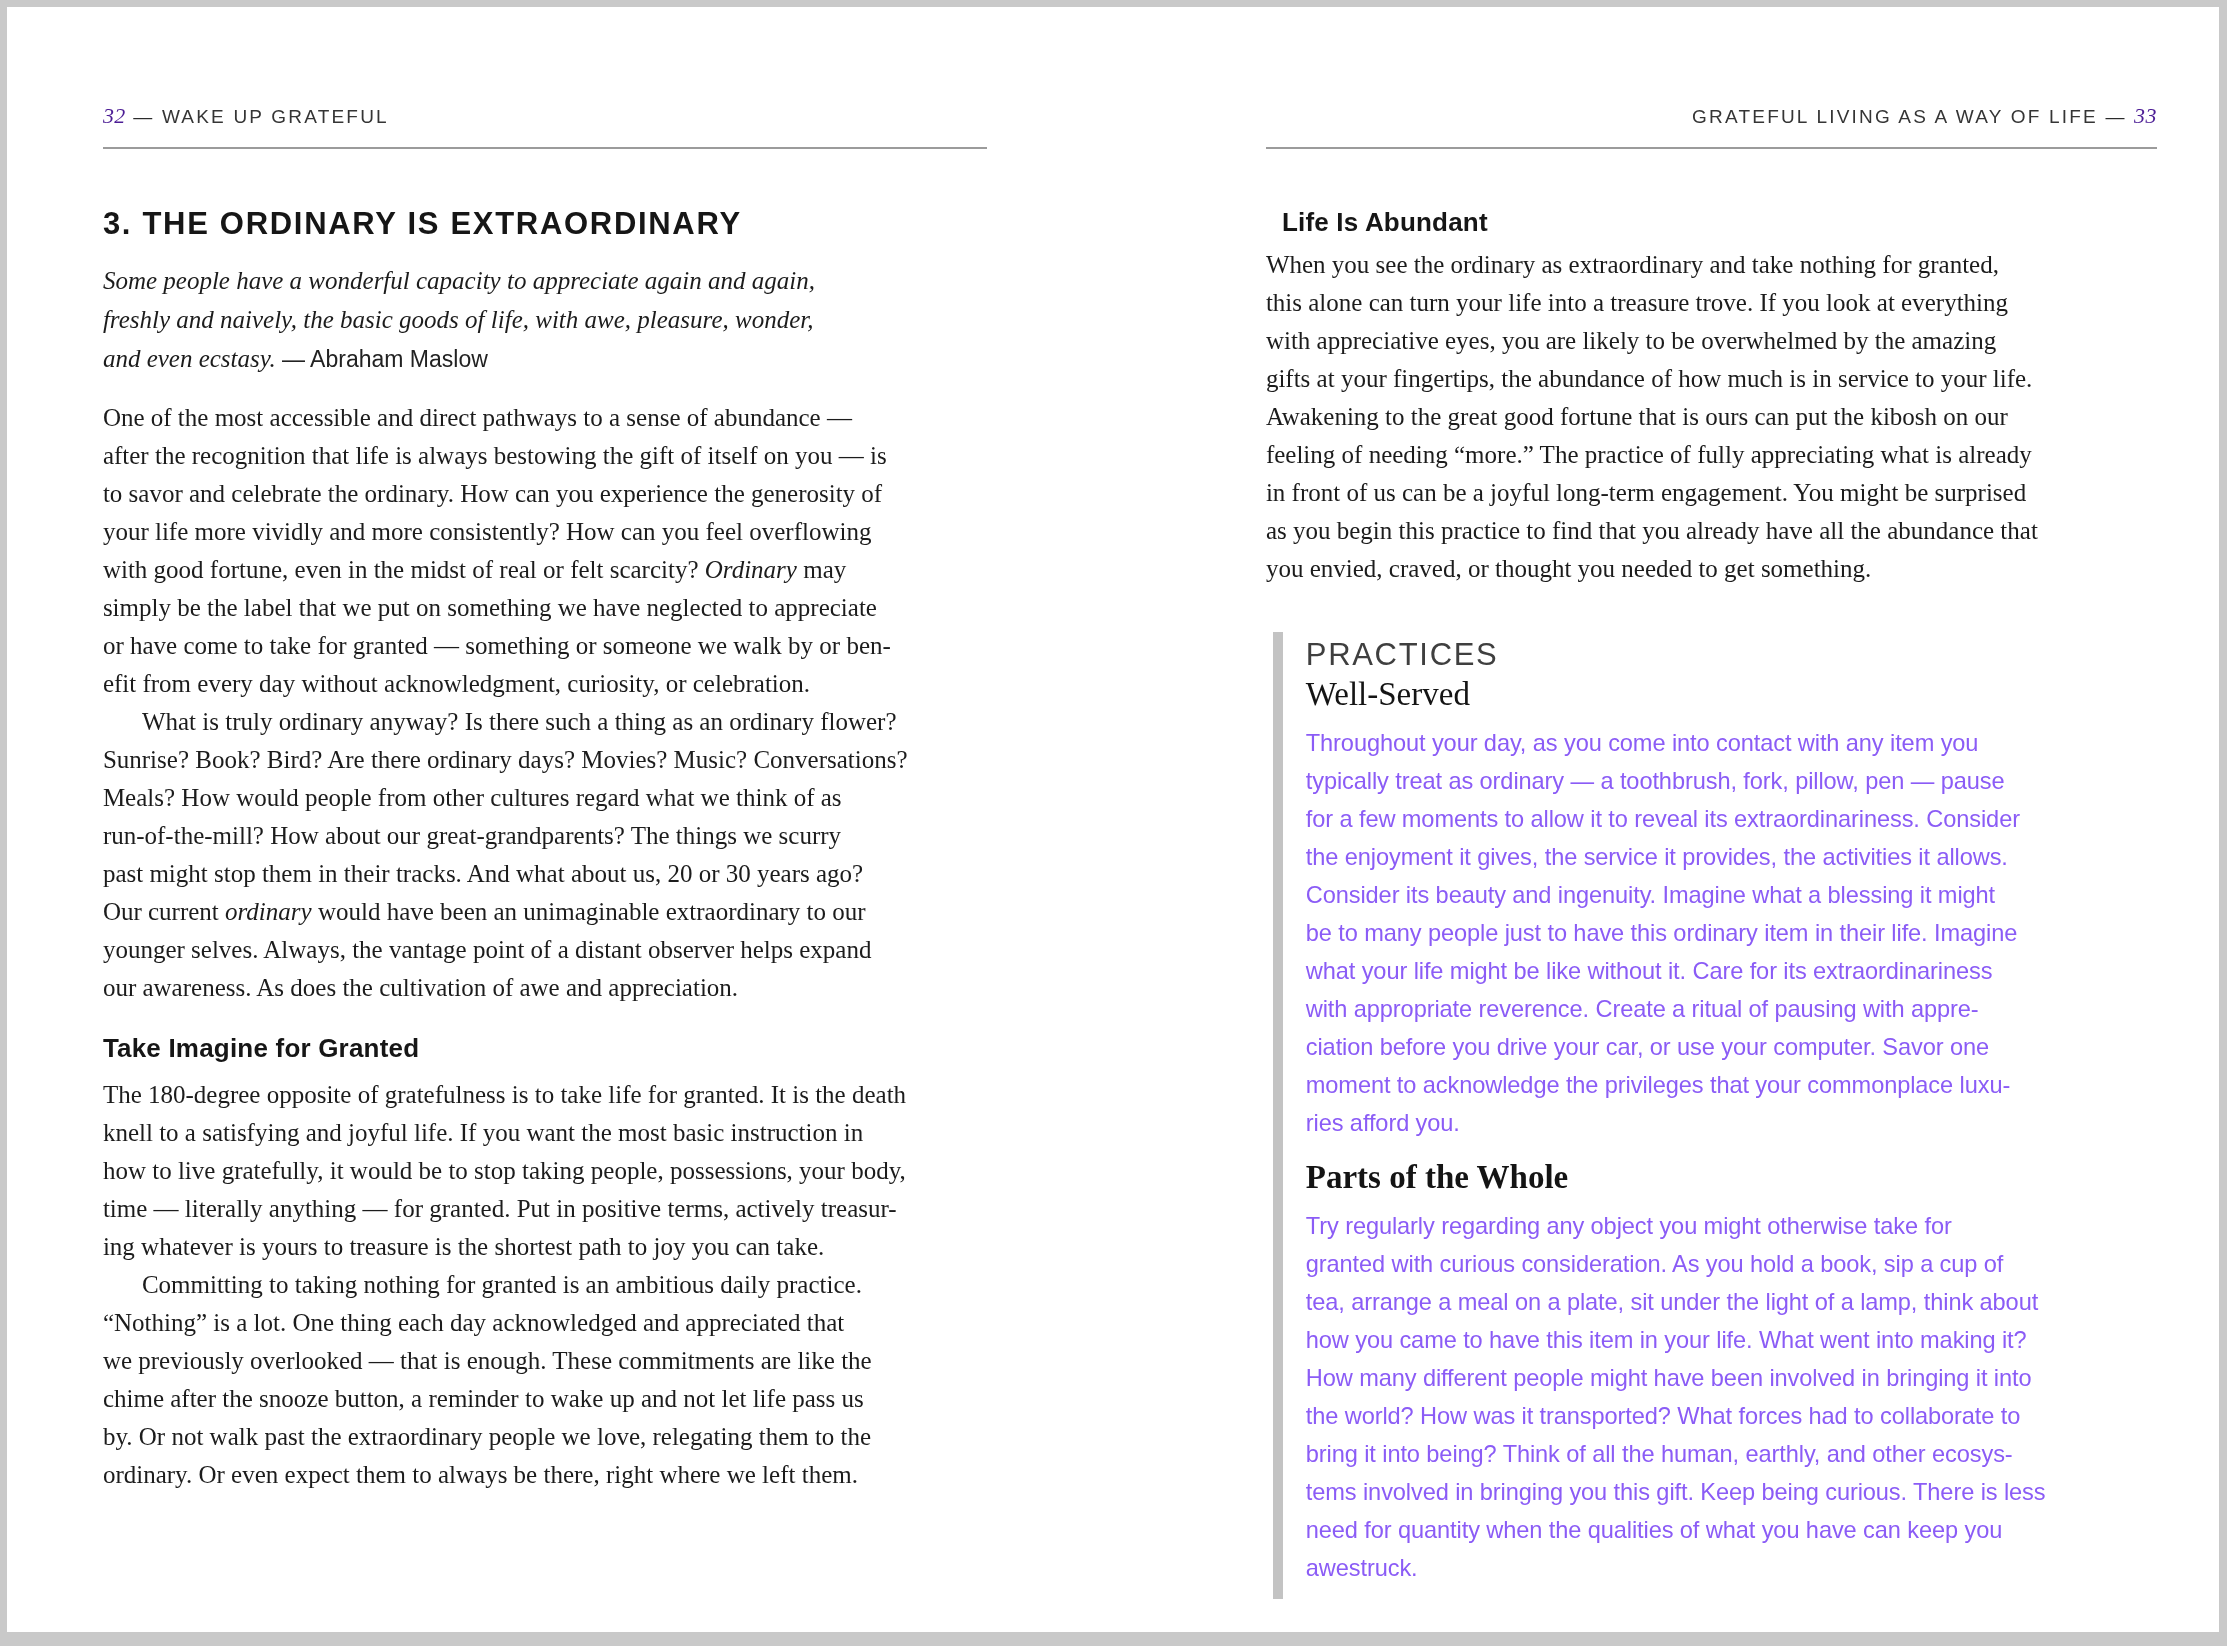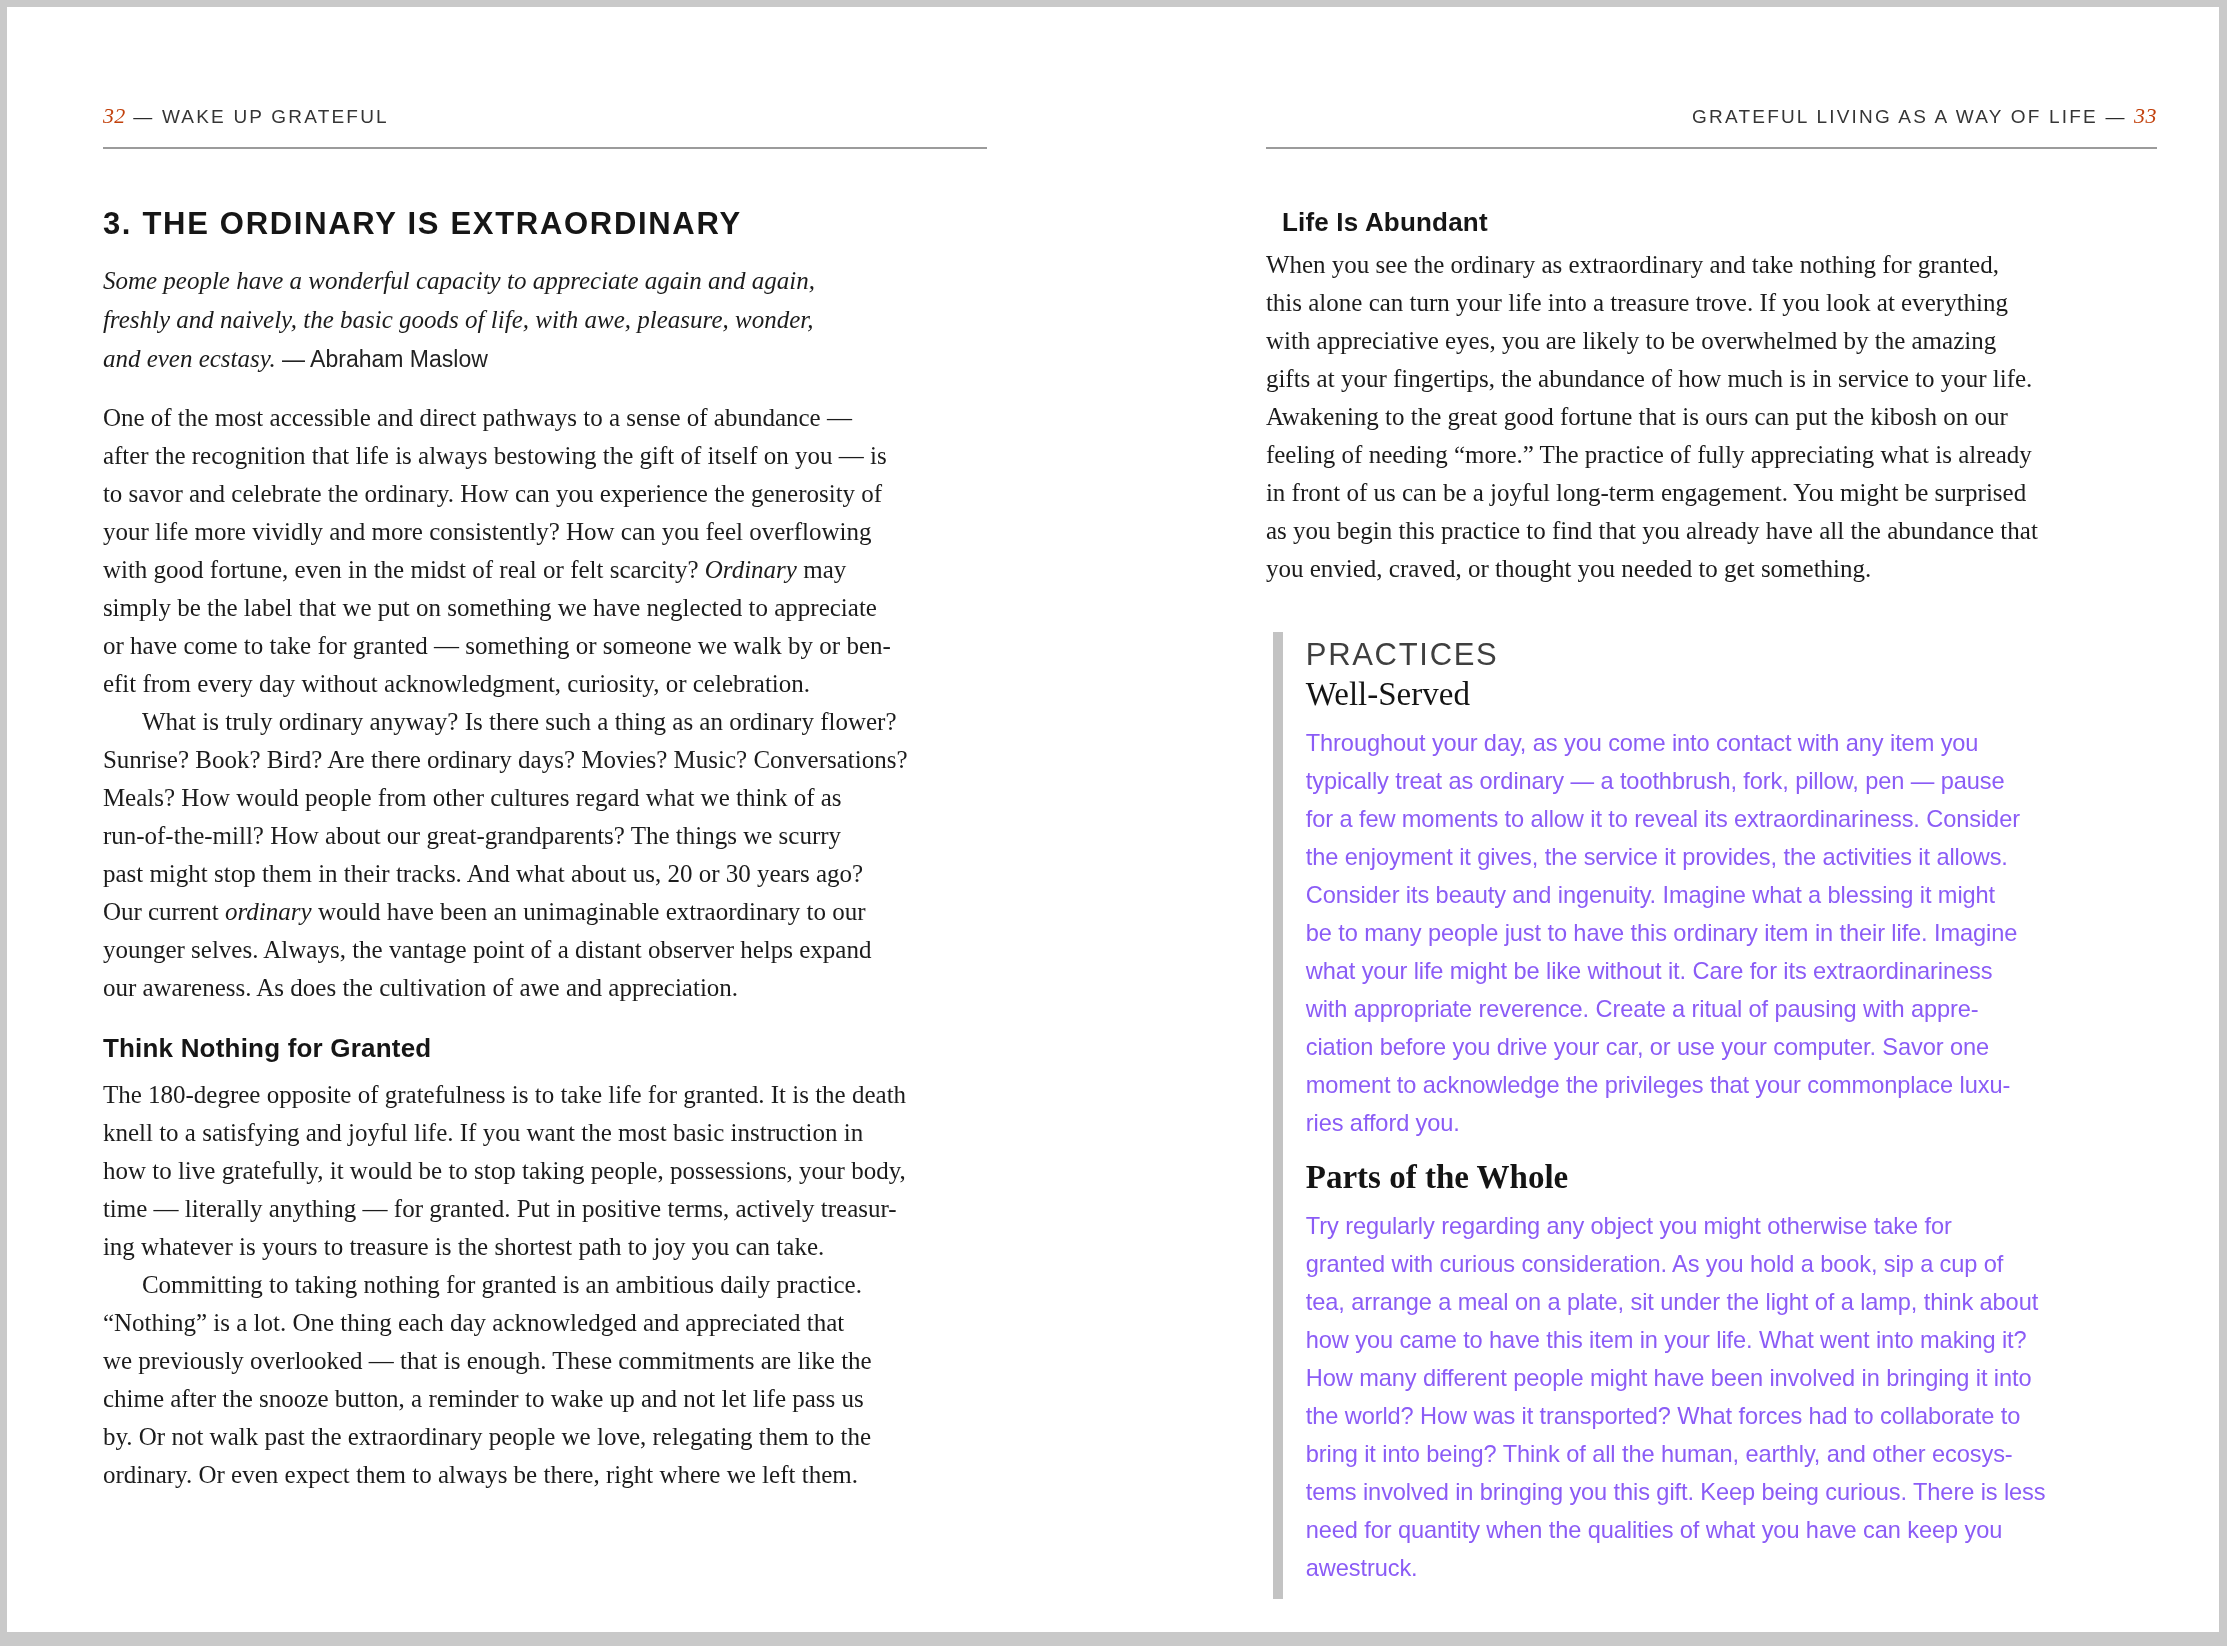--- a/index.html
+++ b/index.html
@@ -23,21 +23,21 @@
 
   
   .page-header {
     position: absolute; top: 96px; left: 0; right: 0;
     font-size: 19px; letter-spacing: 2.2px; color: #353535;
     white-space: nowrap;
   }
   .page-header.right-align { text-align: right; }
   .pagenum {
     font-family: "Liberation Serif", "DejaVu Serif", serif;
-    font-style: italic; font-size: 22px; letter-spacing: 0.4px; color: #c2410c;
+    font-style: italic; font-size: 22px; letter-spacing: 0.4px; color: #4c1d95;
   }
   .hdr-sep { font-size: 19px; color: #2b2b2b; }
   .rule {
     position: absolute; top: 140px; left: 0; right: 0;
     height: 1.7px; background: #9b9b9b;
   }
 
   
   .chapter-title {
     position: absolute; top: 199px; left: 0; margin: 0;
@@ -132,21 +132,21 @@
       <p class="indent">What is truly ordinary anyway? Is there such a thing as an ordinary flower?
 Sunrise? Book? Bird? Are there ordinary days? Movies? Music? Conversations?
 Meals? How would people from other cultures regard what we think of as
 run-of-the-mill? How about our great-grandparents? The things we scurry
 past might stop them in their tracks. And what about us, 20 or 30 years ago?
 Our current <i>ordinary</i> would have been an unimaginable extraordinary to our
 younger selves. Always, the vantage point of a distant observer helps expand
 our awareness. As does the cultivation of awe and appreciation.</p>
     </div>
 
-    <h2 class="subheading">Think Nothing for Granted</h2>
+    <h2 class="subheading">Take Imagine for Granted</h2>
 
     <div class="serif-body block-body-2">
       <p>The 180-degree opposite of gratefulness is to take life for granted. It is the death
 knell to a satisfying and joyful life. If you want the most basic instruction in
 how to live gratefully, it would be to stop taking people, possessions, your body,
 time — literally anything — for granted. Put in positive terms, actively treasur-
 ing whatever is yours to treasure is the shortest path to joy you can take.</p>
       <p class="indent">Committing to taking nothing for granted is an ambitious daily practice.
 “Nothing” is a lot. One thing each day acknowledged and appreciated that
 we previously overlooked — that is enough. These commitments are like the

